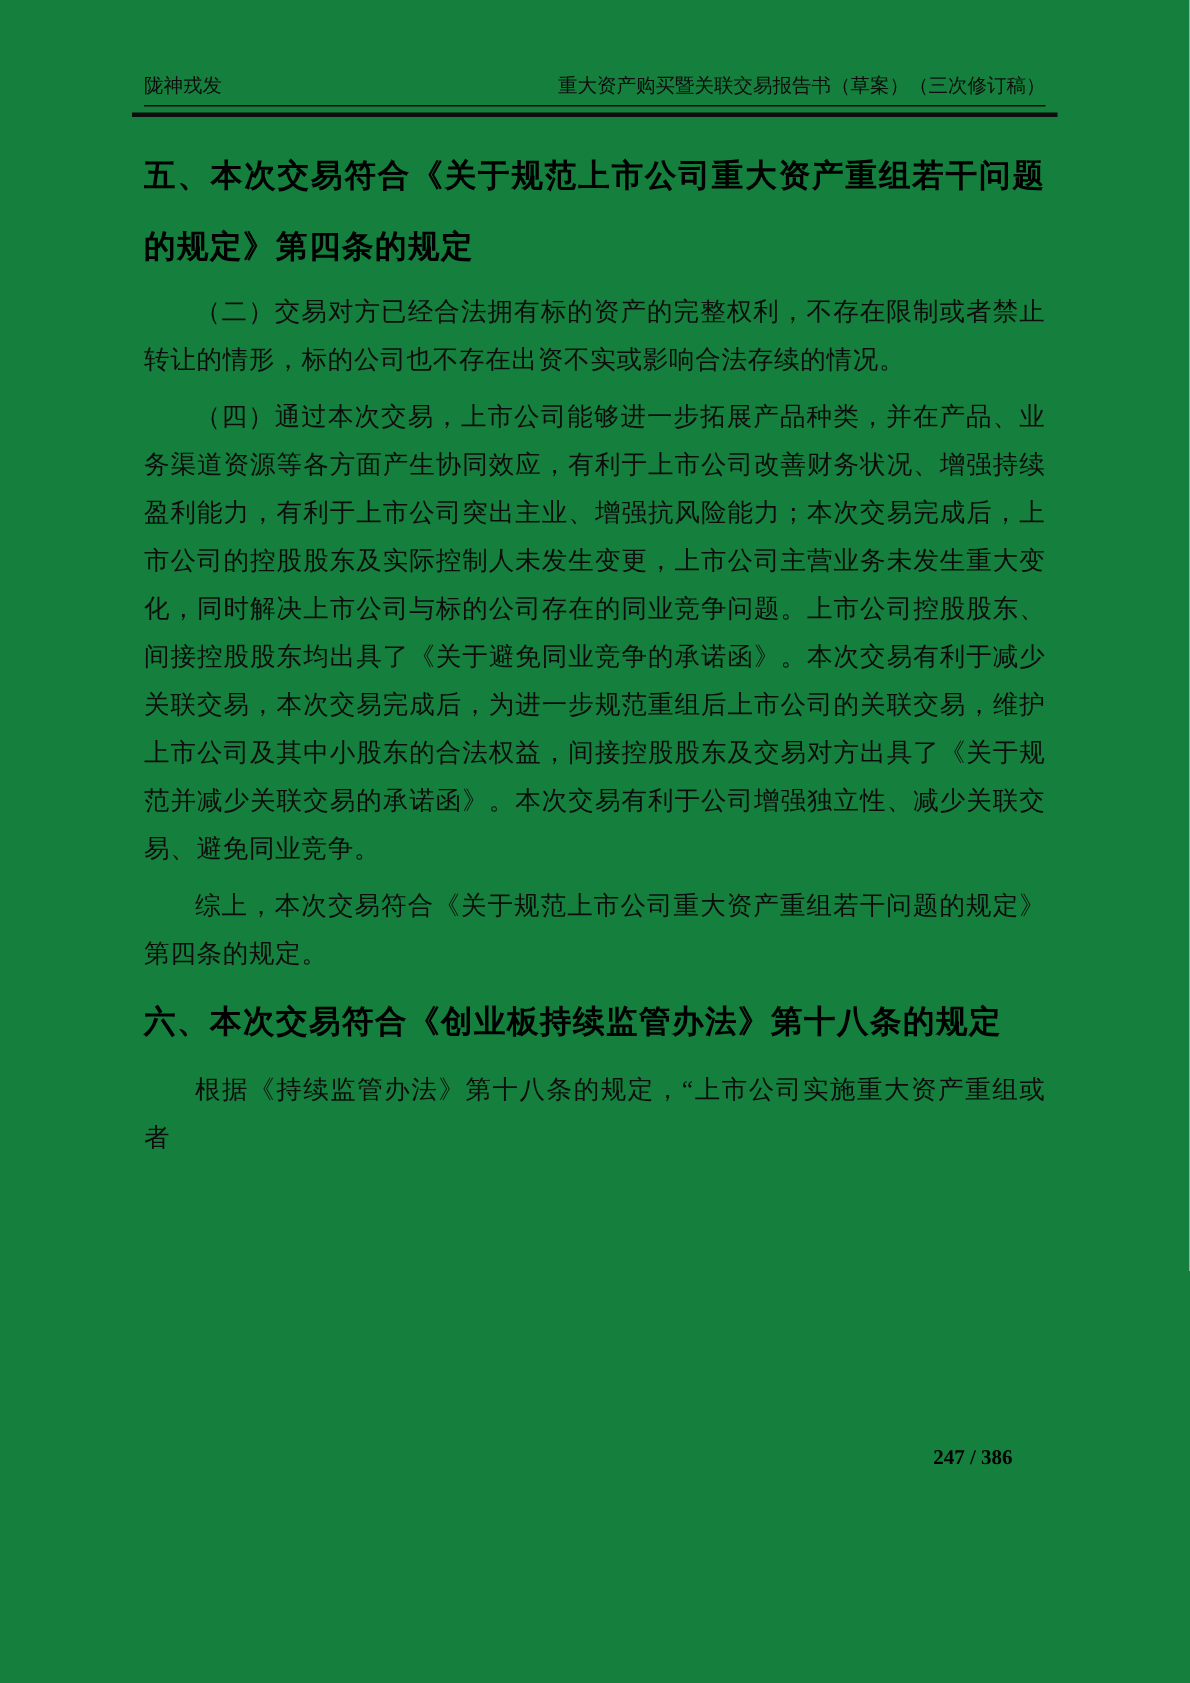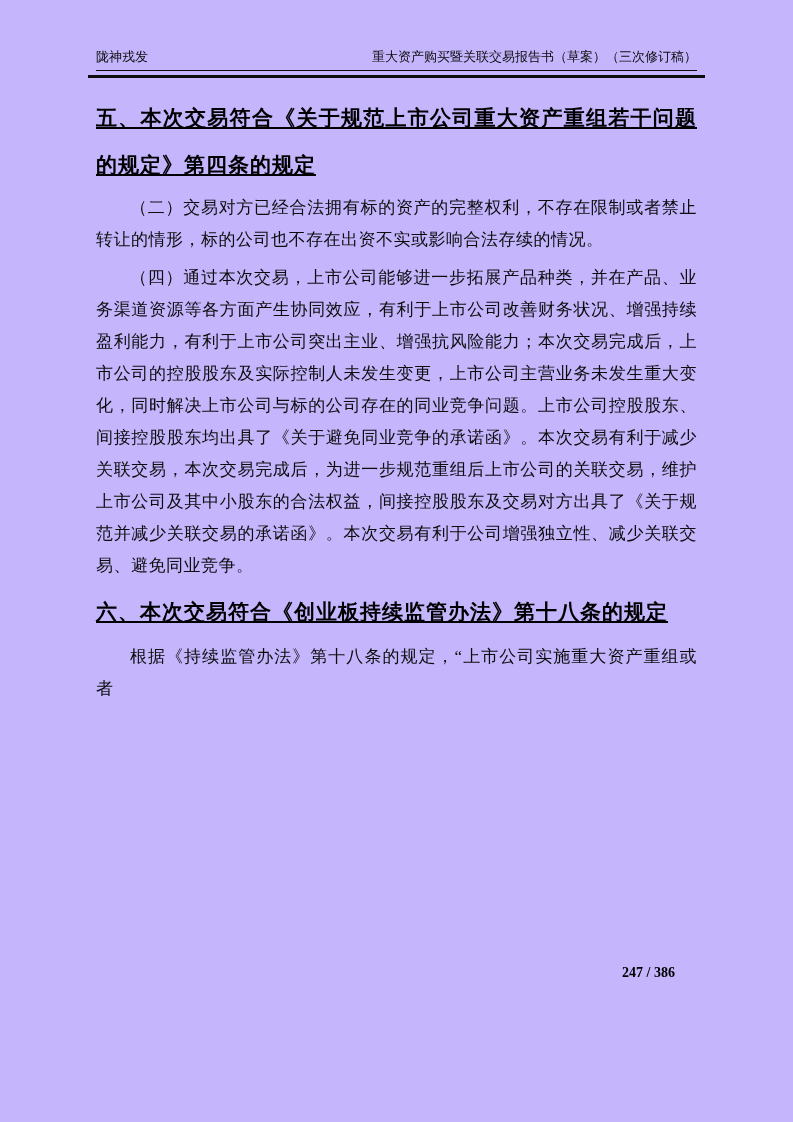--- a/index.html
+++ b/index.html
@@ -5,21 +5,21 @@
   * { margin: 0; padding: 0; box-sizing: border-box; }
   html, body {
     background: #e8e8e8;
     font-family: "Liberation Serif", "DejaVu Serif", serif;
   }
   .page {
     position: relative;
     width: 793px;
     height: 1122px;
     margin: 0 auto;
-    background: #c4b5fd;
+    background: #15803d;
     color: #0d0d0d;
     overflow: hidden;
   }
   
   .page-header {
     position: absolute;
     top: 46px;
     left: 96px;
     width: 601px;
     display: flex;
@@ -46,21 +46,20 @@
     width: 601px;
   }
   .section-heading {
     font-family: "Liberation Sans", "DejaVu Sans", sans-serif;
     font-weight: 700;
     font-size: 21px;
     line-height: 47px;
     letter-spacing: 1px;
     text-align: justify;
     color: #000000;
-    text-decoration: underline;
   }
   .heading-5 { margin-bottom: 4px; }
   .heading-6 { margin-top: 6px; margin-bottom: 6px; }
   .doc-body p {
     font-size: 17px;
     line-height: 32px;
     letter-spacing: 0.5px;
     text-align: justify;
     text-indent: 2em;
     margin-bottom: 6px;
@@ -86,20 +85,21 @@
     <span>重大资产购买暨关联交易报告书（草案）（三次修订稿）</span>
   </div>
   <div class="header-rule-thick"></div>
 
   <div class="doc-body">
 
     <section>
       <h1 class="section-heading heading-5">五、本次交易符合《关于规范上市公司重大资产重组若干问题的规定》第四条的规定</h1>
       <p>（二）交易对方已经合法拥有标的资产的完整权利，不存在限制或者禁止转让的情形，标的公司也不存在出资不实或影响合法存续的情况。</p>
       <p>（四）通过本次交易，上市公司能够进一步拓展产品种类，并在产品、业务渠道资源等各方面产生协同效应，有利于上市公司改善财务状况、增强持续盈利能力，有利于上市公司突出主业、增强抗风险能力；本次交易完成后，上市公司的控股股东及实际控制人未发生变更，上市公司主营业务未发生重大变化，同时解决上市公司与标的公司存在的同业竞争问题。上市公司控股股东、间接控股股东均出具了《关于避免同业竞争的承诺函》。本次交易有利于减少关联交易，本次交易完成后，为进一步规范重组后上市公司的关联交易，维护上市公司及其中小股东的合法权益，间接控股股东及交易对方出具了《关于规范并减少关联交易的承诺函》。本次交易有利于公司增强独立性、减少关联交易、避免同业竞争。</p>
+      <p>综上，本次交易符合《关于规范上市公司重大资产重组若干问题的规定》第四条的规定。</p>
     </section>
 
     <section>
       <h1 class="section-heading heading-6">六、本次交易符合《创业板持续监管办法》第十八条的规定</h1>
       <p>根据《持续监管办法》第十八条的规定，“上市公司实施重大资产重组或者</p>
     </section>
 
   </div>
 
   <div class="page-footer">

